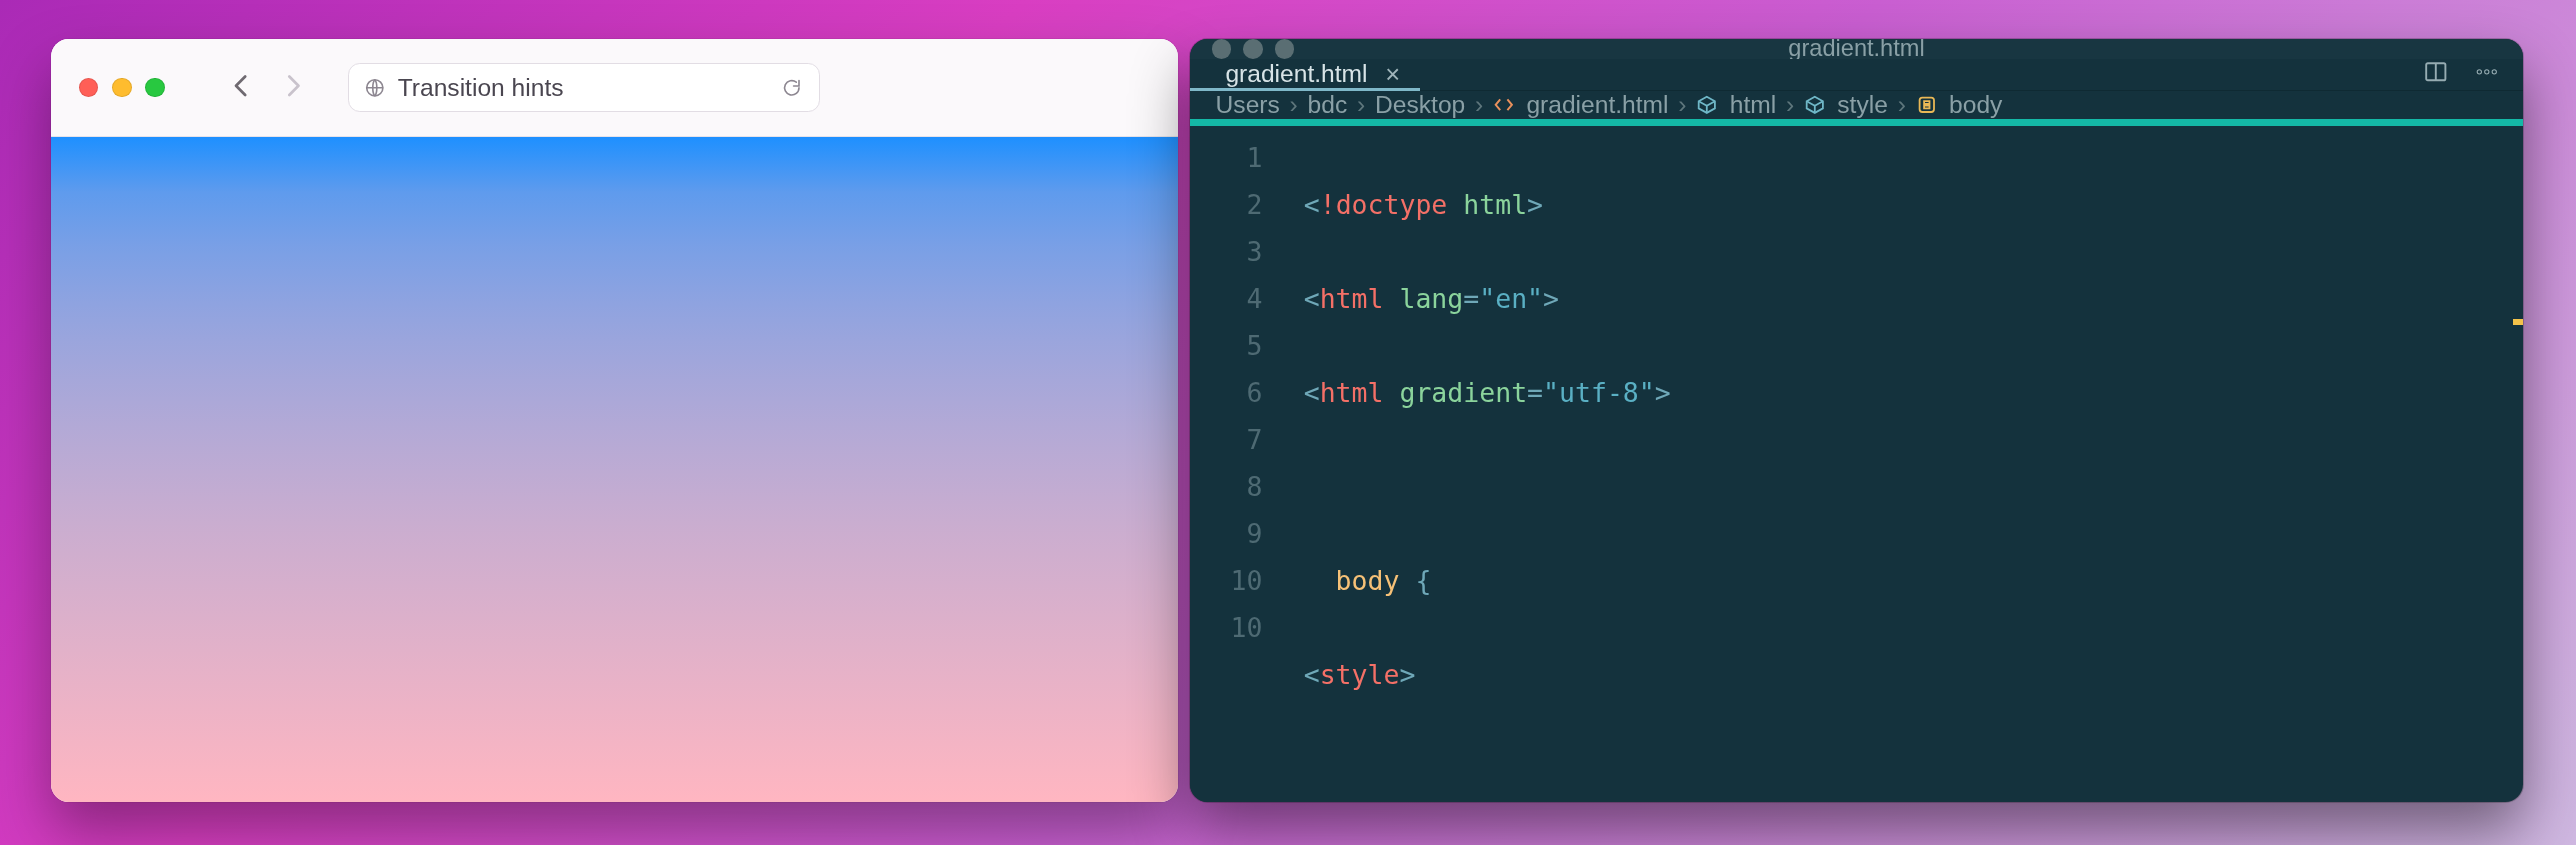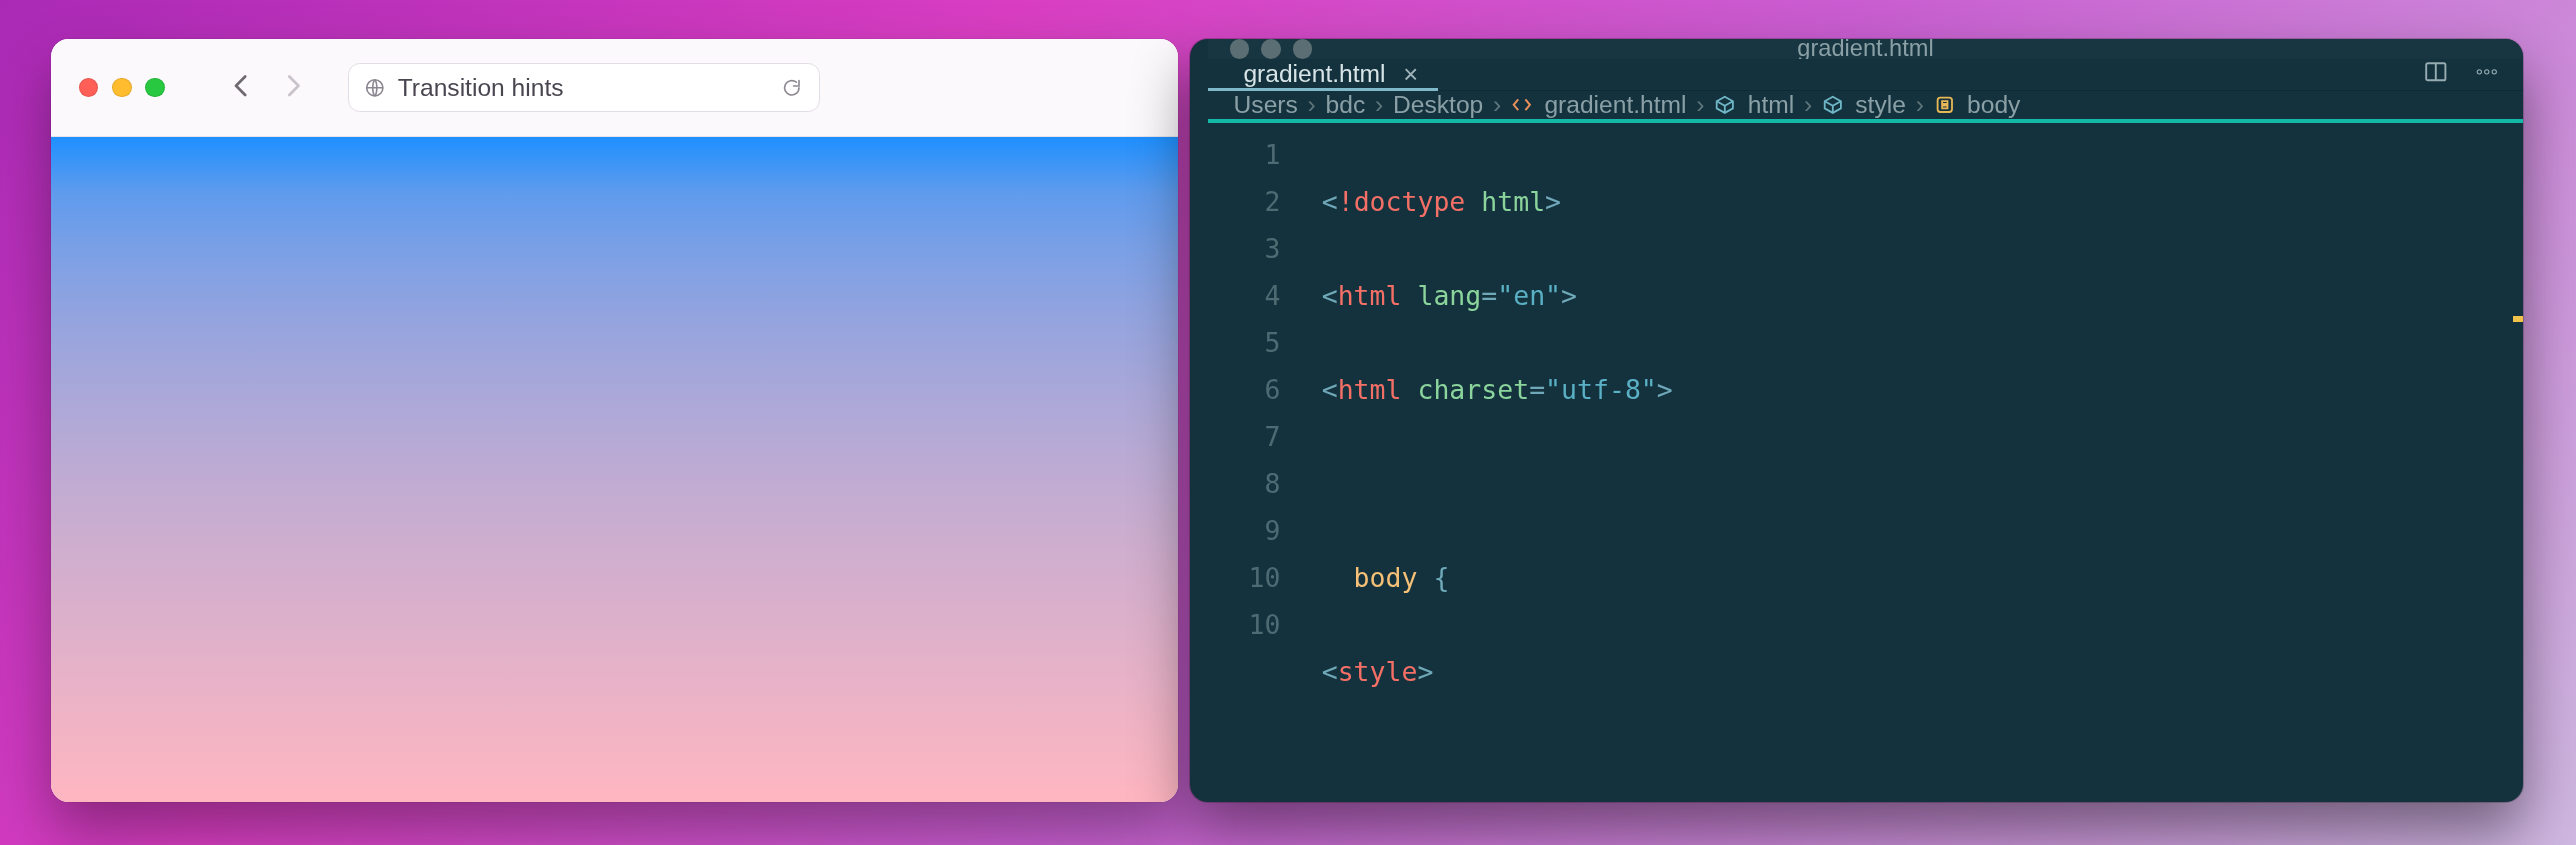--- a/index.html
+++ b/index.html
@@ -83,21 +83,20 @@
     width: 1333px;
     height: 763px;
     background:#14323d;
     border-radius:17.7px;
     overflow:hidden;
     box-shadow: 0 29.5px 59px rgba(0,0,0,.45), 0 0 0 1px rgba(0,0,0,.2);
     color:#cdd9dd;
     font-size:23.6px;
     display:flex;
     flex-direction:column;
-    padding-left:18px;
   }
   .editor-titlebar {
     height:51px;
     background:#183641;
     display:flex;
     align-items:center;
     padding:0 21.6px;
     position:relative;
   }
   .editor-titlebar .traffic { gap:11.8px; }
@@ -133,21 +132,21 @@
     margin-left:auto; display:flex; align-items:center; gap:25.6px; padding-right:23.6px;
     color:#96acb2;
   }
   .tabbar-right svg { width:25.6px; height:25.6px; stroke:#96acb2; fill:none;}
 
   .crumbs {
     height:55px;
     display:flex; align-items:center; gap:5.9px;
     padding:0 25.6px;
     color:#8aa0a6; font-size:24.6px;
-    border-bottom: 4px solid #14b8a6;
+    border-bottom: 7px solid #14b8a6;
     white-space:nowrap;
   }
   .crumbs .sep { color:#5e767c; margin:0 3.9px; }
   .crumbs svg { width:21.6px; height:21.6px; vertical-align:middle; margin-right:5.9px;}
 
   .code-area {
     flex:1;
     display:flex;
     font-family: "SF Mono", ui-monospace, Menlo, Consolas, monospace;
     font-size:26.5px;
@@ -303,21 +302,21 @@
       <div>6</div>
       <div>7</div>
       <div>8</div>
       <div>9</div>
       <div>10</div>
       <div>10</div>
     </div>
     <div class="code">
 <div class="line"><span class="pun">&lt;</span><span class="kw">!</span><span class="kw">doctype</span> <span class="attr">html</span><span class="pun">&gt;</span></div>
 <div class="line"><span class="pun">&lt;</span><span class="kw">html</span> <span class="attr">lang</span><span class="pun">=</span><span class="str">"en"</span><span class="pun">&gt;</span></div>
-<div class="line"><span class="pun">&lt;</span><span class="kw">html</span> <span class="attr">charset</span><span class="pun">=</span><span class="str">"utf-8"</span><span class="pun">&gt;</span></div>
+<div class="line"><span class="pun">&lt;</span><span class="kw">html</span> <span class="attr">gradient</span><span class="pun">=</span><span class="str">"utf-8"</span><span class="pun">&gt;</span></div>
 <div class="line"></div>
 <div class="line">  <span class="sel">body</span> <span class="pun">{</span></div>
 <div class="line"><span class="pun">&lt;</span><span class="kw">style</span><span class="pun">&gt;</span></div>
 
 
 
 
     </div>
   </div>
 </div>

